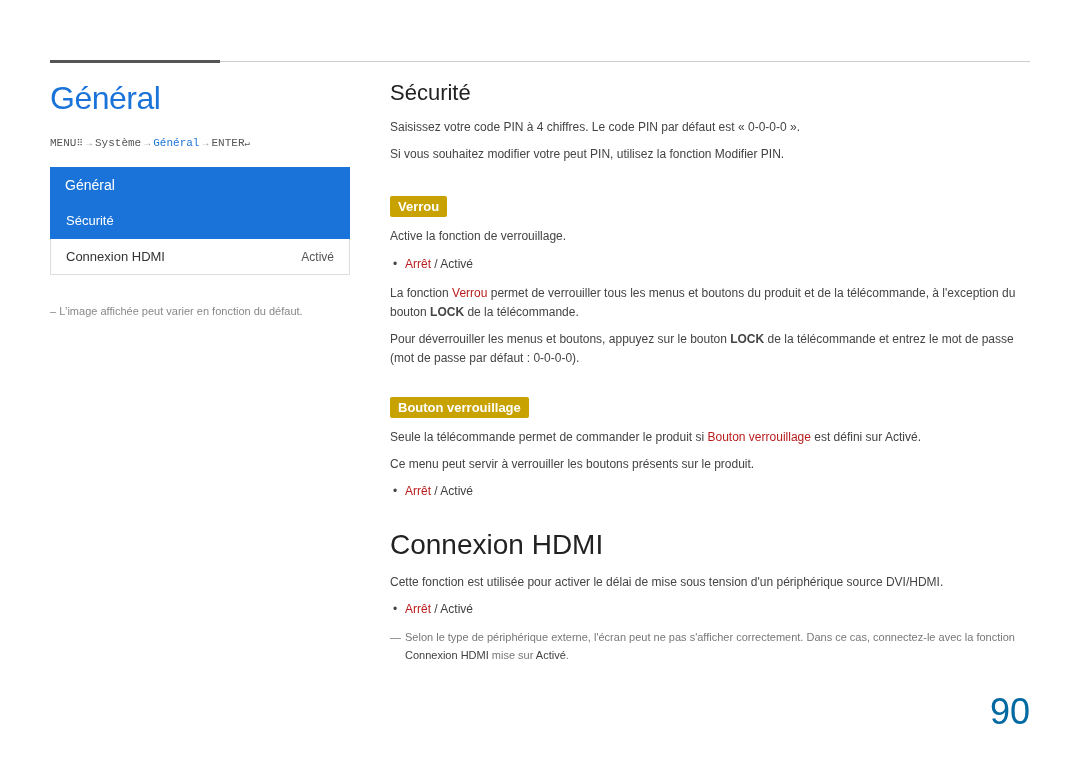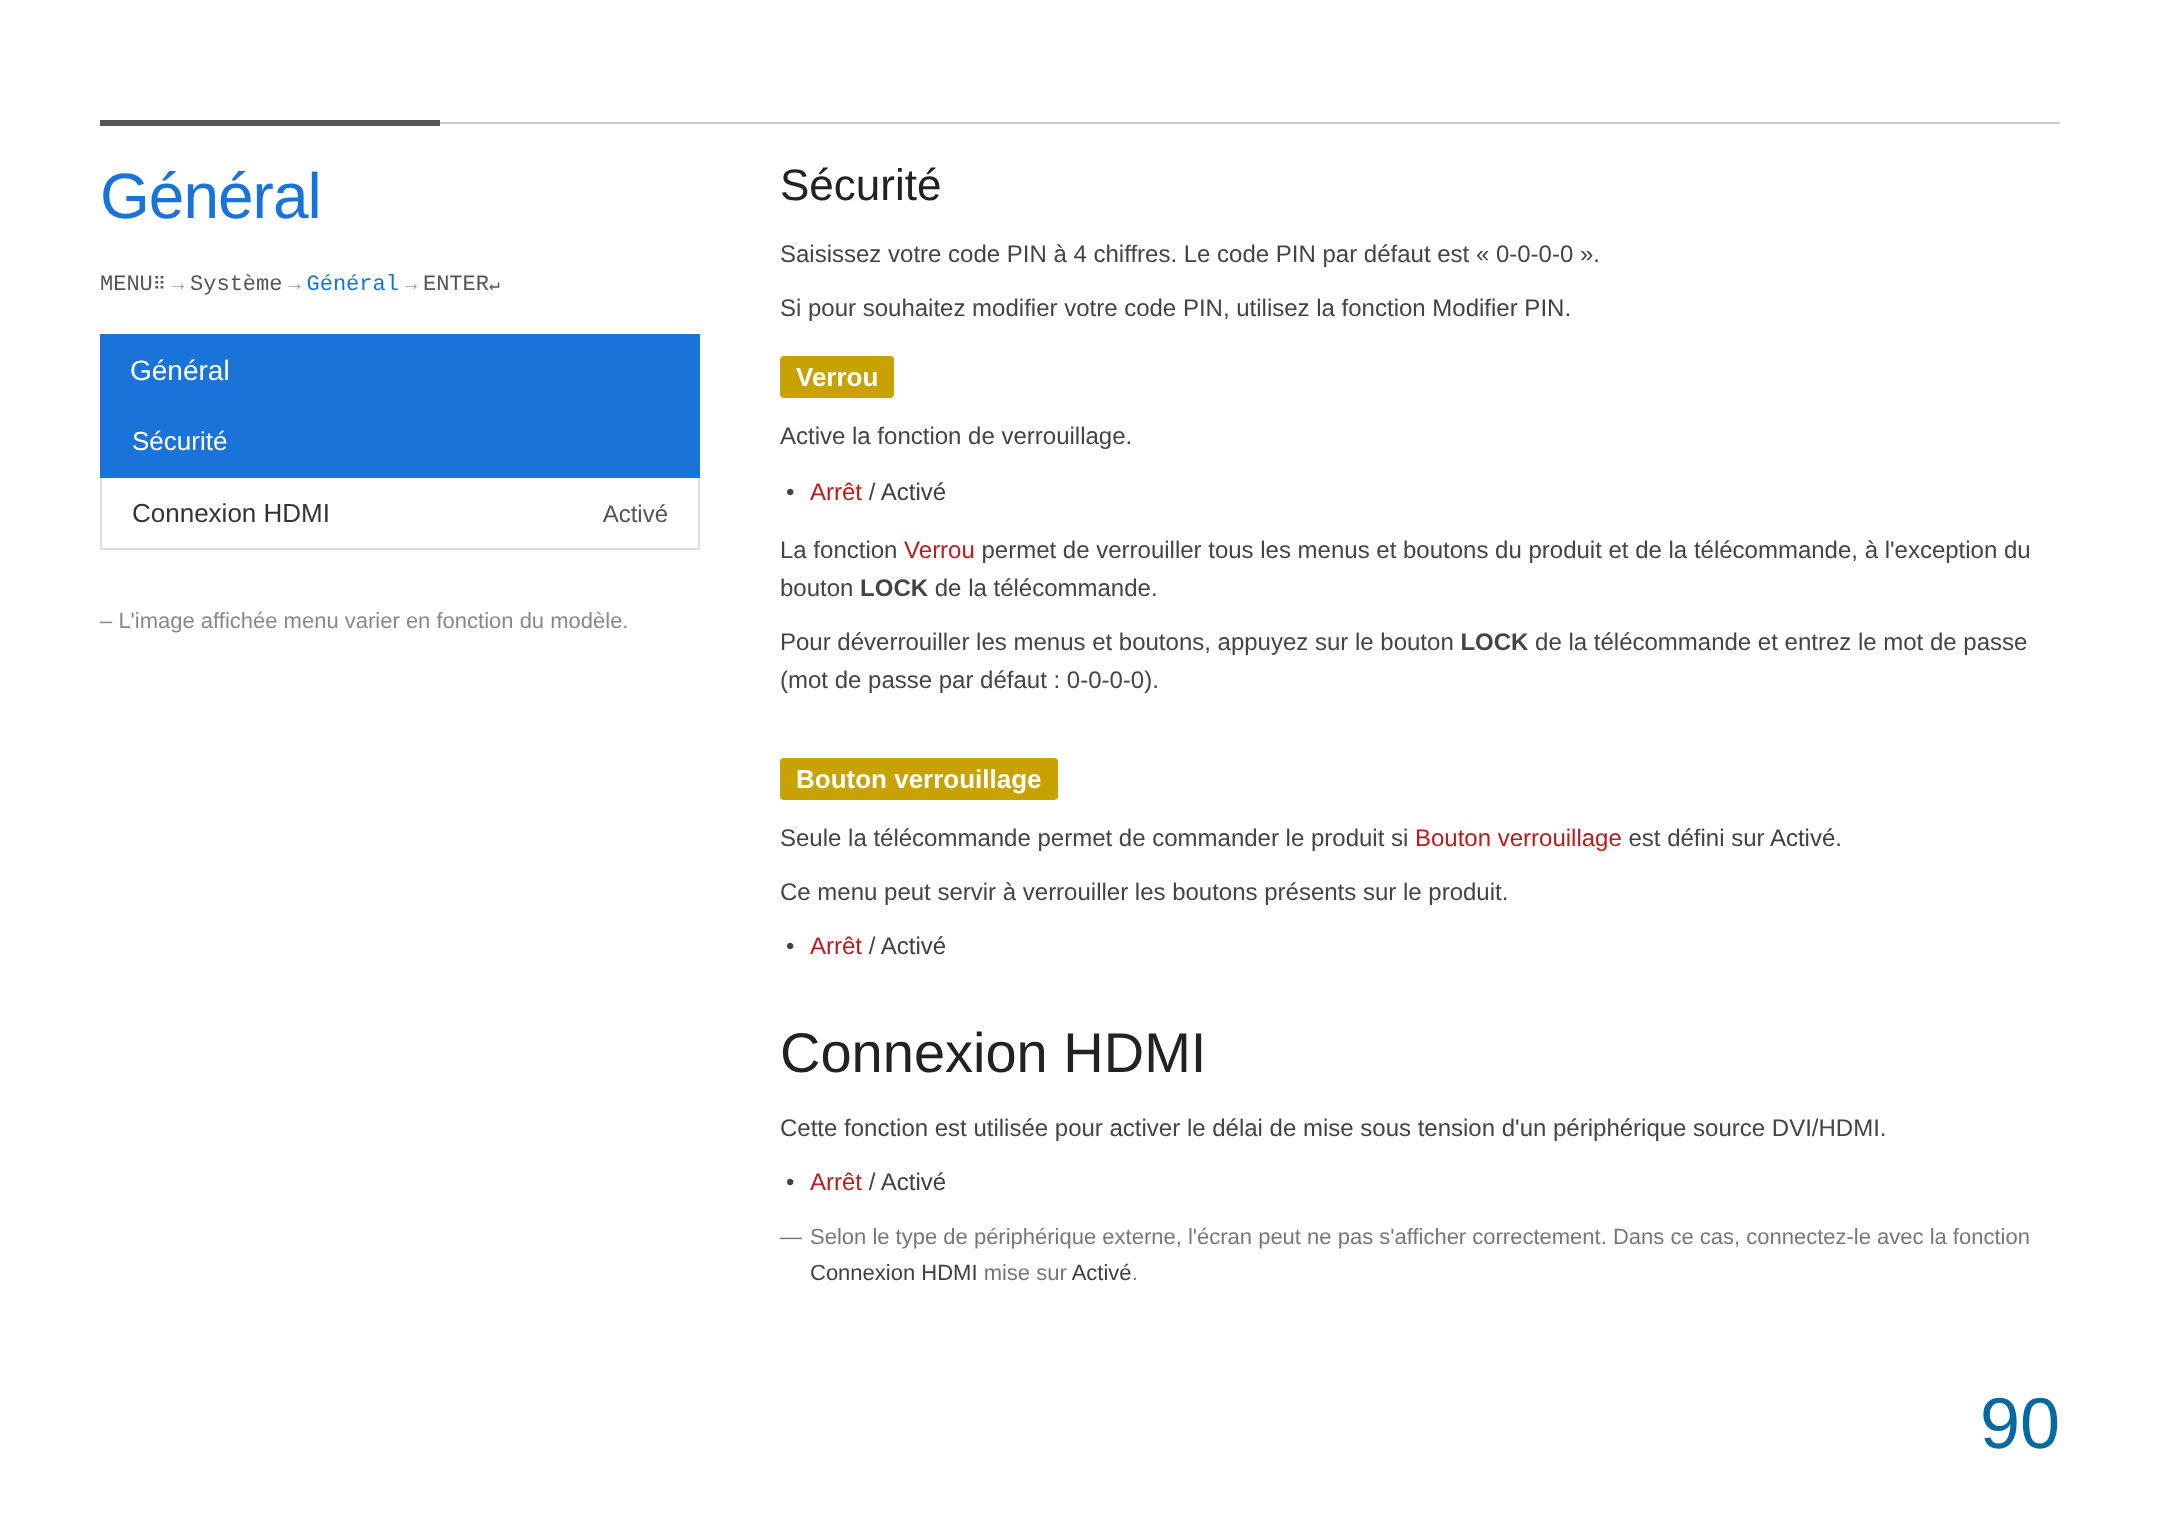--- a/index.html
+++ b/index.html
@@ -242,33 +242,33 @@
     <div class="nav-box-header">Général</div>
     <div class="nav-item selected">
       <span class="nav-item-label">Sécurité</span>
     </div>
     <div class="nav-item">
       <span class="nav-item-label">Connexion HDMI</span>
       <span class="nav-item-value">Activé</span>
     </div>
   </div>
 
-  <p class="image-note">L'image affichée menu varier en fonction du modèle.</p>
+  <p class="image-note">L'image affichée peut varier en fonction du défaut.</p>
 </div>
 
 <div class="right-panel">
 
   <div class="section">
     <h2 class="section-title">Sécurité</h2>
     <p class="section-text">Saisissez votre code PIN à 4 chiffres. Le code PIN par défaut est « 0-0-0-0 ».</p>
     <p class="section-text">
-      <span>Si pour souhaitez modifier votre code PIN, utilisez la fonction </span><a class="link-blue">Modifier PIN</a><span>.</span>
+      <span>Si vous souhaitez modifier votre peut PIN, utilisez la fonction </span><a class="link-blue">Modifier PIN</a><span>.</span>
     </p>
 
-    <div class="section" style="margin-top:14px;">
+    <div class="section" style="margin-top:32px;">
       <span class="section-subtitle">Verrou</span>
       <p class="section-text">Active la fonction de verrouillage.</p>
       <ul class="bullet-list">
         <li>
           <span class="link-orange">Arrêt</span><span> / </span><span class="link-blue">Activé</span>
         </li>
       </ul>
       <p class="section-text">
         La fonction <span class="link-orange">Verrou</span> permet de verrouiller tous les menus et boutons du produit et de la télécommande, à l'exception du bouton <span class="bold-text">LOCK</span> de la télécommande.
       </p>

